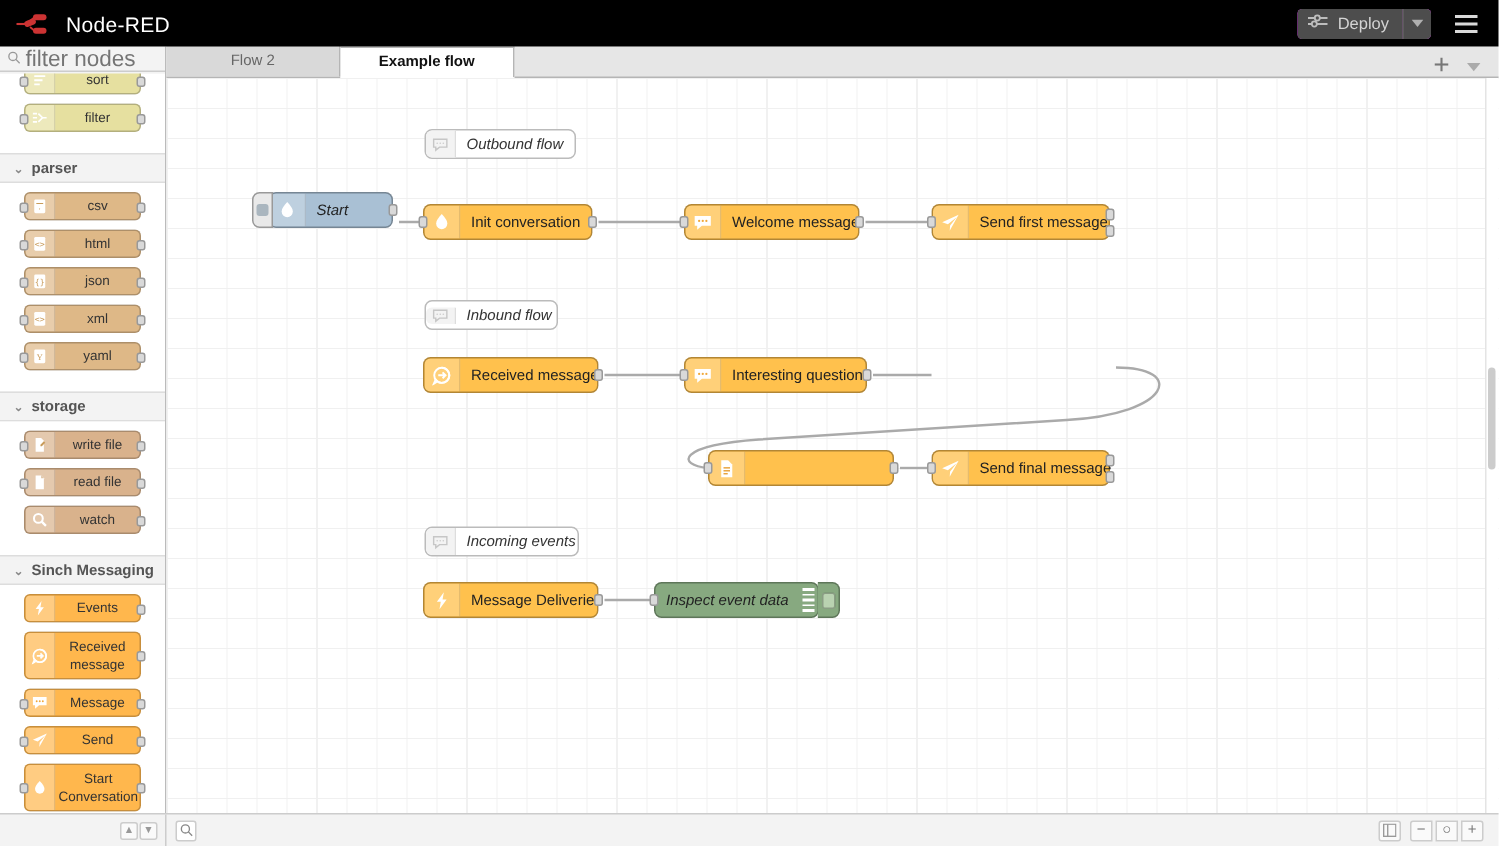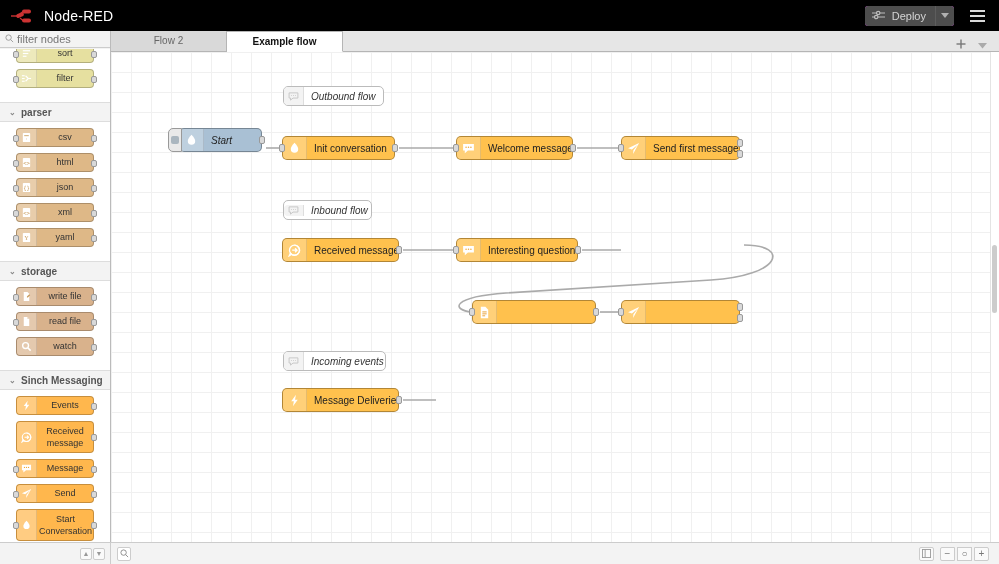--- a/index.html
+++ b/index.html
@@ -62,21 +62,21 @@
     border-right: 1px solid #bbb;
     overflow: hidden;
   }
   #palette-search {
     height: 17px; border-bottom: 1px solid #ccc;
     background: #f3f3f3;
     display: flex; align-items: center; padding: 0 5px; gap: 3px;
   }
   #palette-search input {
     border: none; background: transparent; outline: none;
-    font-size: 11px; font-family: inherit; color: #888;
+    font-size: 15px; font-family: inherit; color: #888;
     width: 92px; padding: 0;
   }
   #palette-scroll {
     position: absolute; top: 18px; left: 0; right: 0; bottom: 22px;
     overflow: hidden;
   }
   .cat-header {
     height: 20px; display: flex; align-items: center; gap: 6px;
     padding-left: 9px;
     background: #f3f3f3;
@@ -760,34 +760,49 @@
       <span class="nport out1"></span>
     </div>
     <div class="node" style="left: 510px; top: 248px; width: 119px; background: rgb(255, 193, 77);">
       <div class="n-icon">
         <span style="display: flex; align-items: center; justify-content: center;">
           <svg width="13" height="13" viewBox="0 0 14 14">
         <path d="M13 1.2 L1.2 6.6 L5.3 8.1 L11.6 3 L6.9 9 L6.6 12.8 z" fill="#fff"></path>
           </svg>
         </span>
       </div>
+      <div class="n-label">Send final message</div>
       <span class="nport inp"></span>
       <span class="nport dual-a"></span>
       <span class="nport dual-b"></span>
     </div>
     <div class="node" style="left: 171px; top: 336px; width: 117px; background: rgb(255, 193, 77);">
       <div class="n-icon">
         <span style="display: flex; align-items: center; justify-content: center;">
           <svg width="13" height="13" viewBox="0 0 12 12">
         <path d="M7.3 0.8 L3 6.6 h2.4 L4.6 11.2 L9 5.2 H6.5 z" fill="#fff"></path>
           </svg>
         </span>
       </div>
       <div class="n-label">Message Deliveries</div>
       <span class="nport out1"></span>
+    </div>
+    <div class="node debug" style="left: 325px; top: 336px; width: 110px;">
+      <div class="n-label" style="font-style: italic;">Inspect event data</div>
+      <div class="dbg-bars">
+        <i></i>
+        <i></i>
+        <i></i>
+        <i></i>
+        <i></i>
+      </div>
+      <div class="dbg-toggle">
+        <i></i>
+      </div>
+      <span class="nport inp"></span>
     </div>
   </div>
 
 <div id="canvas-vtrack"></div>
 <div id="canvas-vscroll"></div>
 
 <div id="footer">
   <div id="footer-left">
     <div class="mini-btn">▲</div>
     <div class="mini-btn">▼</div>

